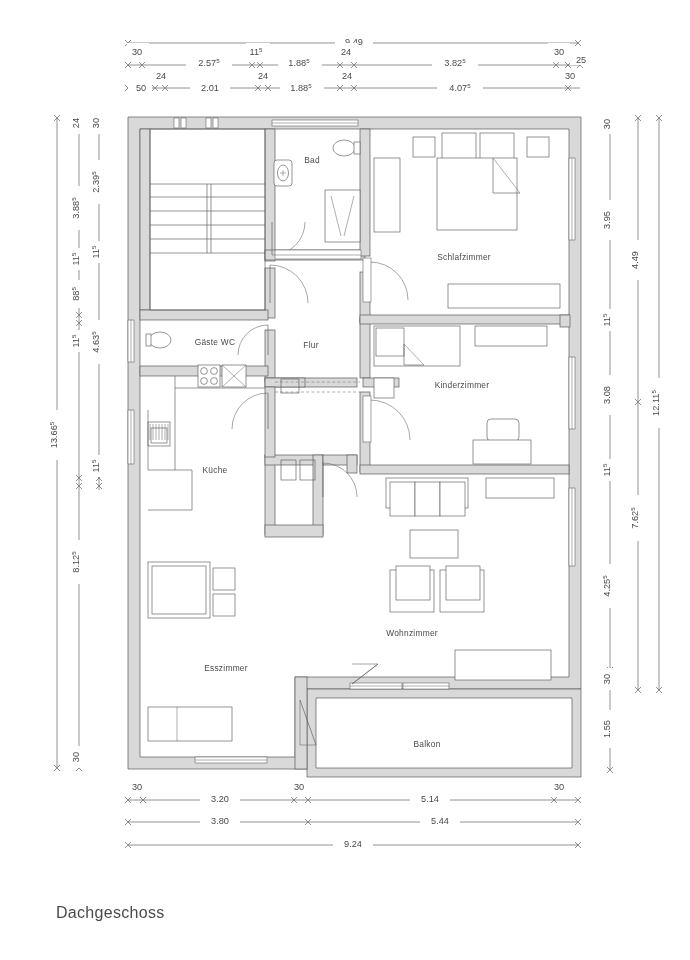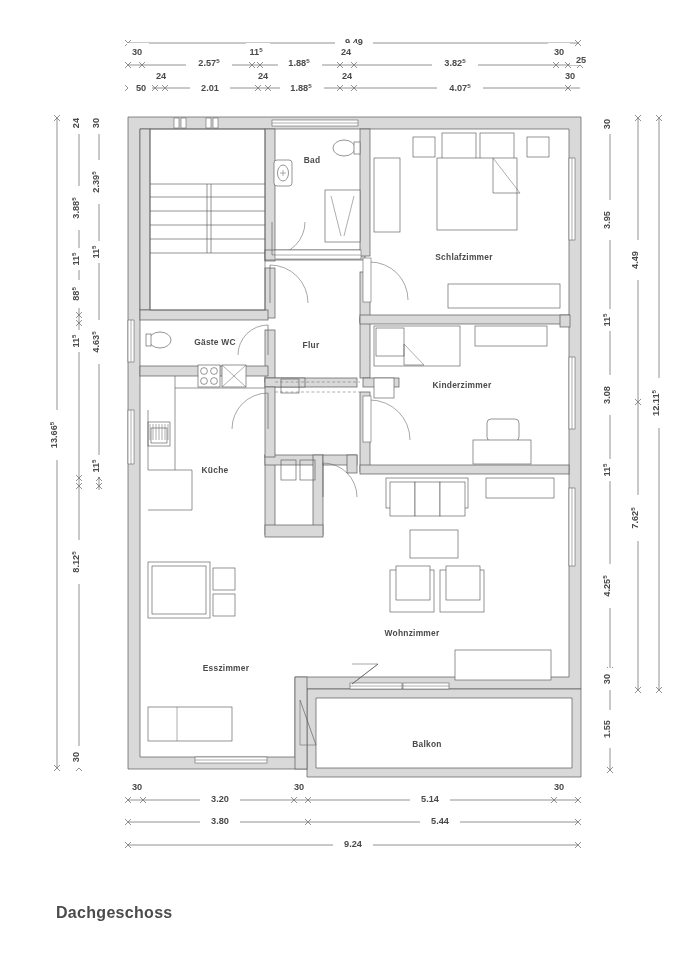--- a/index.html
+++ b/index.html
@@ -4,21 +4,21 @@
 <title>Dachgeschoss Grundriss</title>
 <style>
   html,body{margin:0;padding:0;background:#ffffff;}
   body{
     width:690px;height:960px;
     font-family:"Liberation Sans","DejaVu Sans",sans-serif;
     color:#3a3a3a;
     overflow:hidden;
     position:relative;
   }
-  #plan-root{position:absolute;left:0;top:0;width:690px;height:960px;font-weight:bold;}
+  #plan-root{position:absolute;left:0;top:0;width:690px;height:960px;}
   svg{display:block;}
   .dimtext{
     font-family:"Liberation Sans","DejaVu Sans",sans-serif;
     font-size:9.2px;
     fill:#4a4a4a;
   }
   .dimtext-sup{font-size:6.2px;fill:#4a4a4a;}
   .roomlabel{
     font-family:"Liberation Sans","DejaVu Sans",sans-serif;
     font-size:8.4px;

